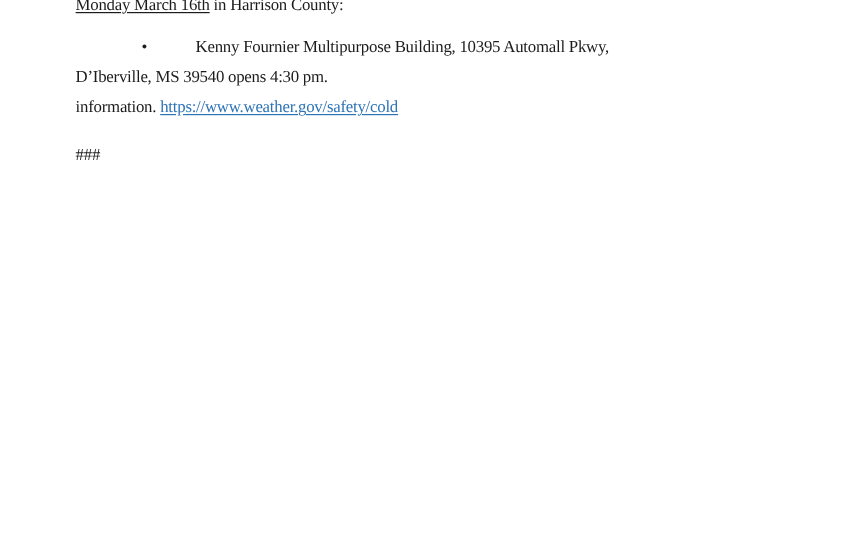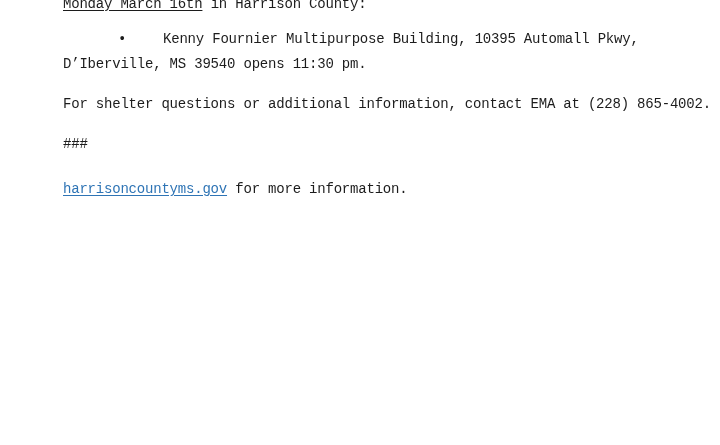--- a/index.html
+++ b/index.html
@@ -2,21 +2,21 @@
 <html style="--page-bg: #ffffff; --text-color: #1c1c1c; --link-color: #2e74b5;"><head>
 <meta charset="utf-8">
 <style>
   html, body { margin: 0; padding: 0; }
   .page {
     position: relative;
     width: 720px;
     height: 341px;
     background: var(--page-bg, #ffffff);
     overflow: hidden;
-    font-family: Liberation Mono, monospace;
+    font-family: Liberation Serif, serif;
     font-size: 14px;
     letter-spacing: -0.2px;
     color: var(--text-color, #1c1c1c);
   }
   .doc {
     padding: 0 55px 0 63px;
     margin-top: -8px;
   }
   .block { margin: 0 0 15px; line-height: 25px; }
   .heading-block { margin-bottom: 10px; }
@@ -41,33 +41,30 @@
 
 <div class="page">
   <div class="doc">
 
     <p class="block heading-block">
         <span class="line"><span class="u">Monday March 16th</span><span> in Harrison County:</span></span>
       </p>
 
     <p class="block bullet-block">
       <span class="line"><span class="bullet-marker">•</span><span>Kenny Fournier Multipurpose Building, 10395 Automall Pkwy,</span></span>
-      <span class="line"><span>D’Iberville, MS 39540 opens 11:30 pm.</span></span>
+      <span class="line"><span>D’Iberville, MS 39540 opens 4:30 pm.</span></span>
     </p>
 
 
     <p class="block">
+      <span class="line"><span>information. </span><a class="link">https://www.weather.gov/safety/cold</a></span>
     </p>
 
-    <p class="block">
-      <span class="line"><span>For shelter questions or additional information, contact EMA at (228) 865-4002.</span></span>
-    </p>
 
     <p class="block endmarker-block">
       <span class="line"><span>###</span></span>
     </p>
 
     <p class="block">
-      <span class="line"><a class="link">harrisoncountyms.gov</a><span> for more information.</span></span>
     </p>
 
   </div>
 </div>
 
 </body></html>

